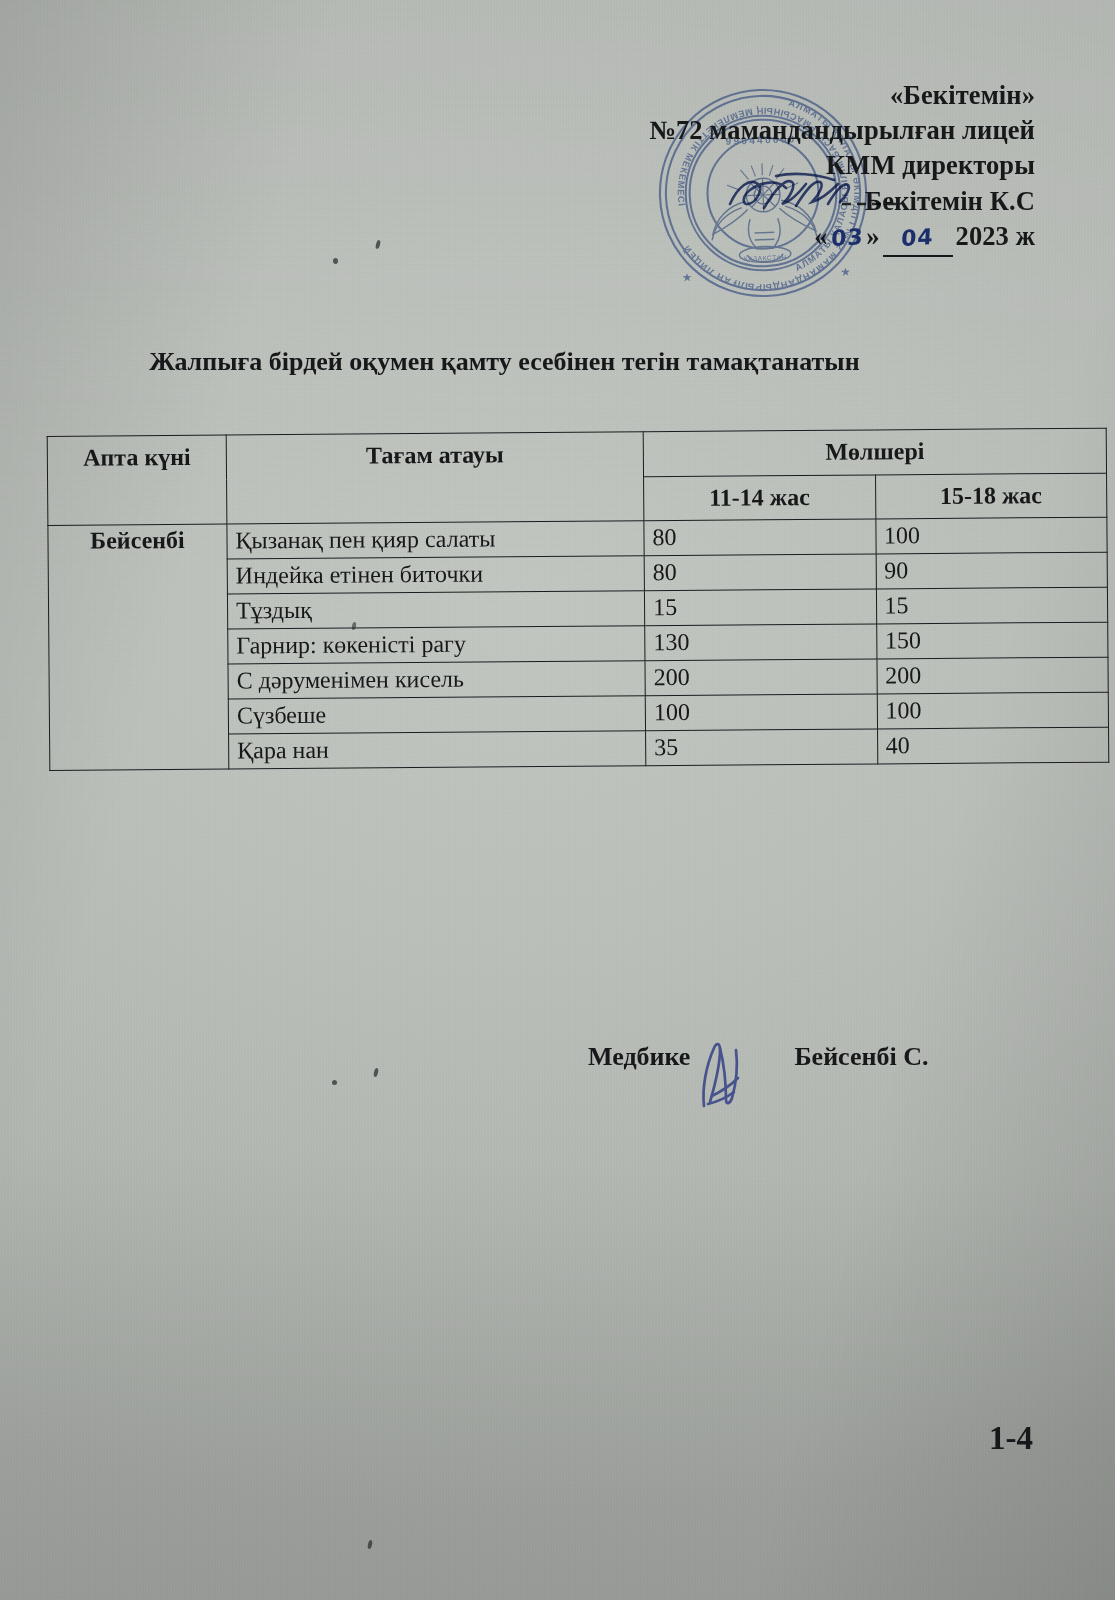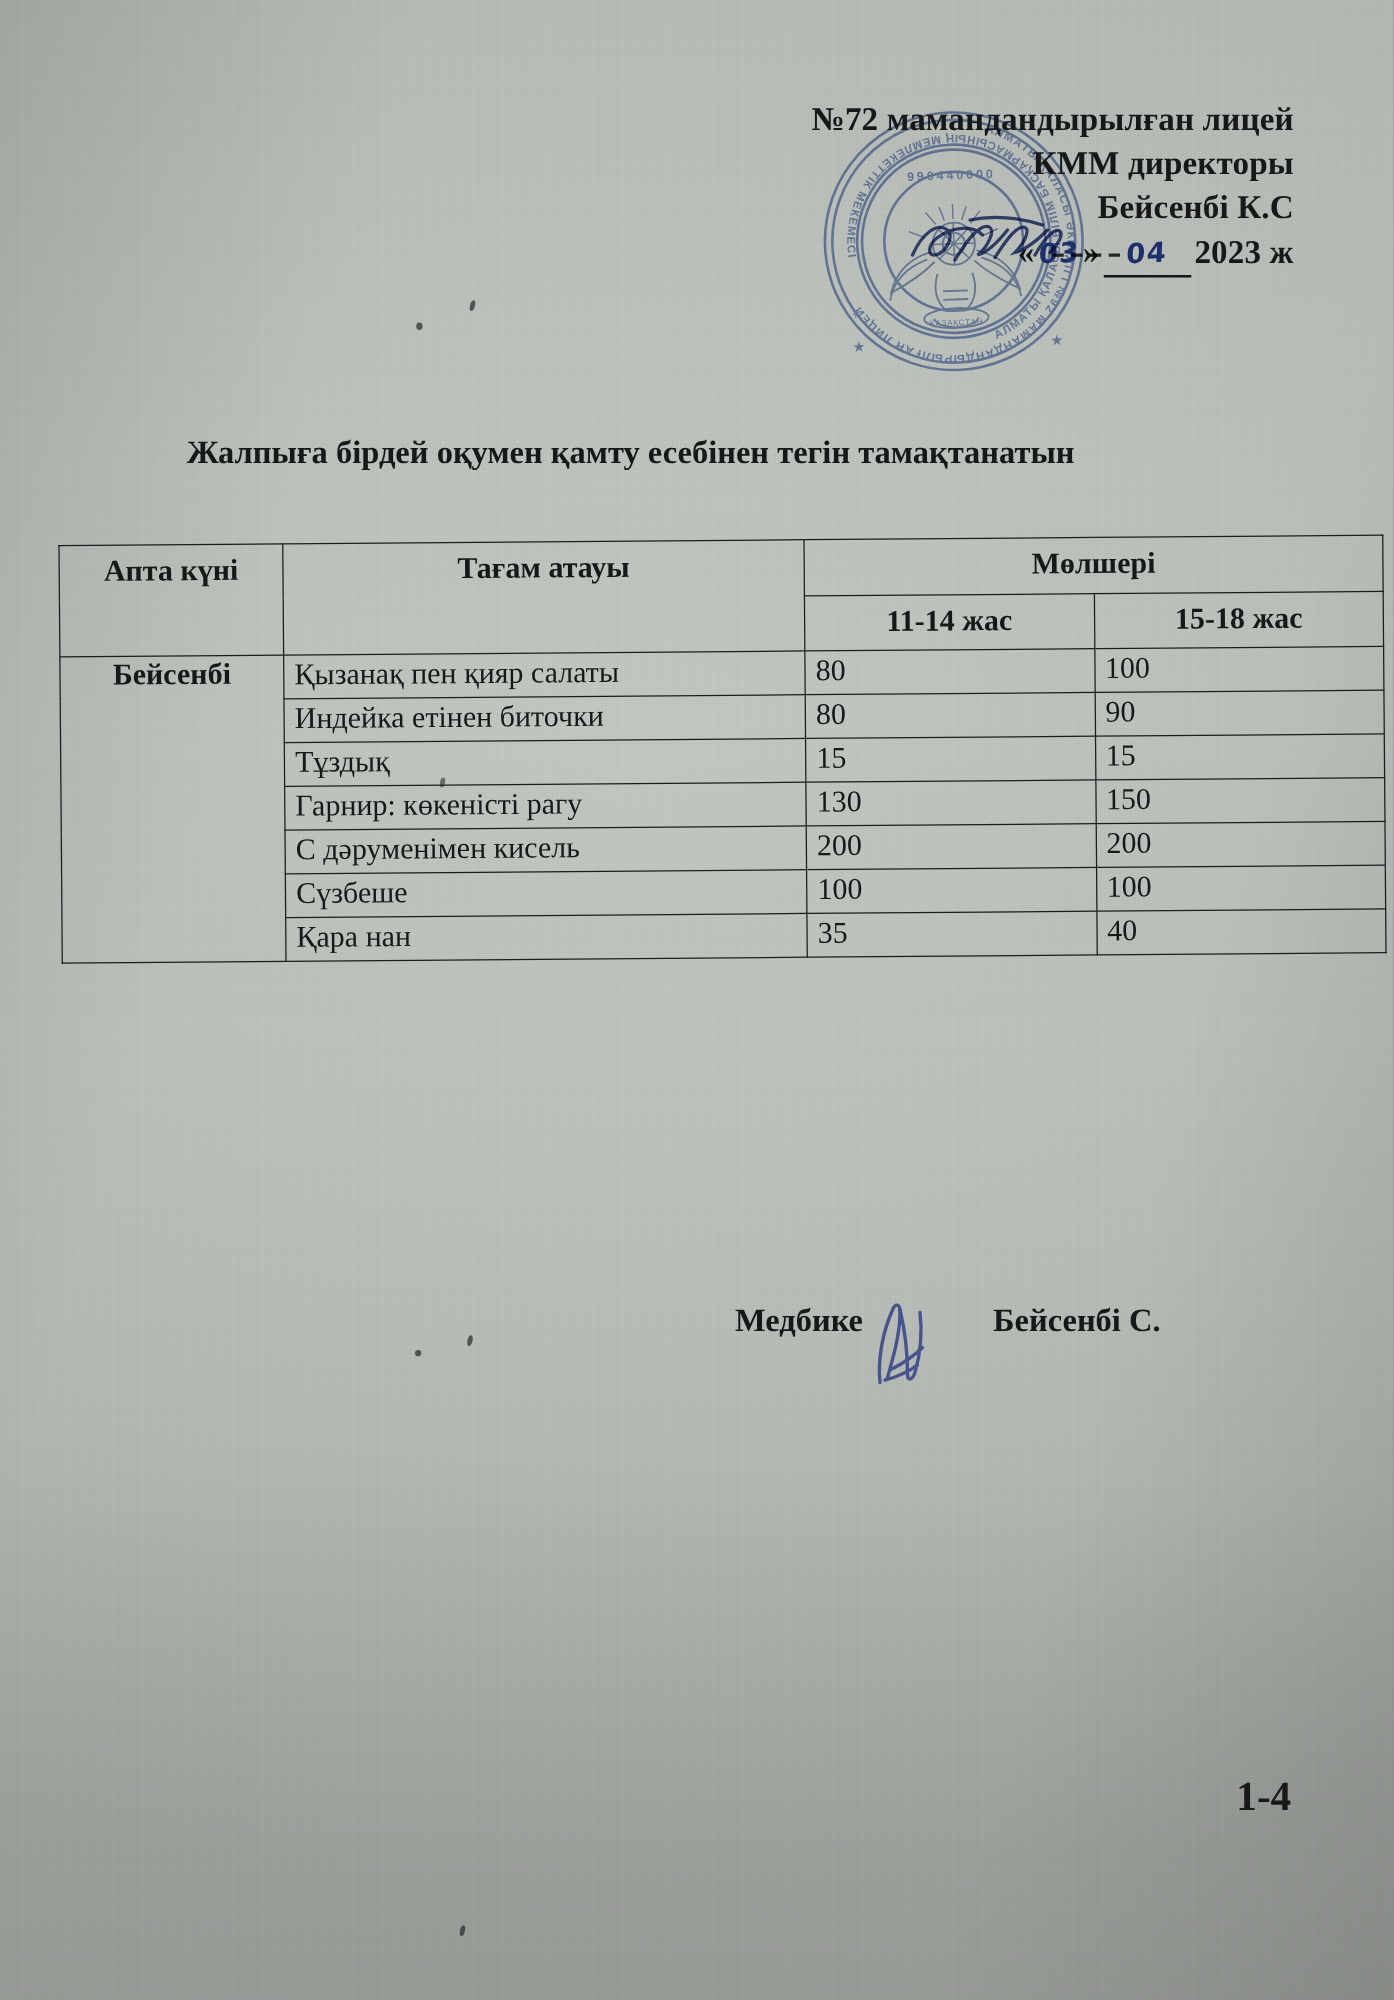--- a/index.html
+++ b/index.html
@@ -270,23 +270,24 @@
       <path d="M6,44 C14,26 26,18 34,24 C40,29 32,43 24,44 C18,45 18,36 26,30 C38,21 54,20 62,28"></path>
       <path d="M40,48 C52,28 62,18 68,22 C72,25 66,38 58,44 C66,42 74,34 82,24"></path>
       <path d="M72,46 C82,30 90,20 96,22 C100,24 96,34 88,42 C96,40 106,32 114,24"></path>
       <path d="M104,44 C112,30 120,22 124,25 C127,28 122,36 116,42"></path>
       <path d="M52,16 C70,12 92,14 110,20"></path>
     </g>
     <path d="M118,44 L178,44" stroke="#1a1c1f" stroke-width="2.6" stroke-dasharray="9 6"></path>
   </svg>
 
   <div class="approval">
+    <span class="ln">«Бекітемін»</span>
     <span class="ln">№72 мамандандырылған лицей</span>
     <span class="ln">КММ директоры</span>
-    <span class="ln">Бейсенбі К.С</span>
+    <span class="ln">Бекітемін К.С</span>
     <span class="date-line">
       <span>«</span>
         <span class="hand">03</span>
         <span>»</span>
       <span class="blank"><span class="hand">04</span></span>
       <span>2023 ж</span>
     </span>
   </div>
 
   <div class="doc-title">

